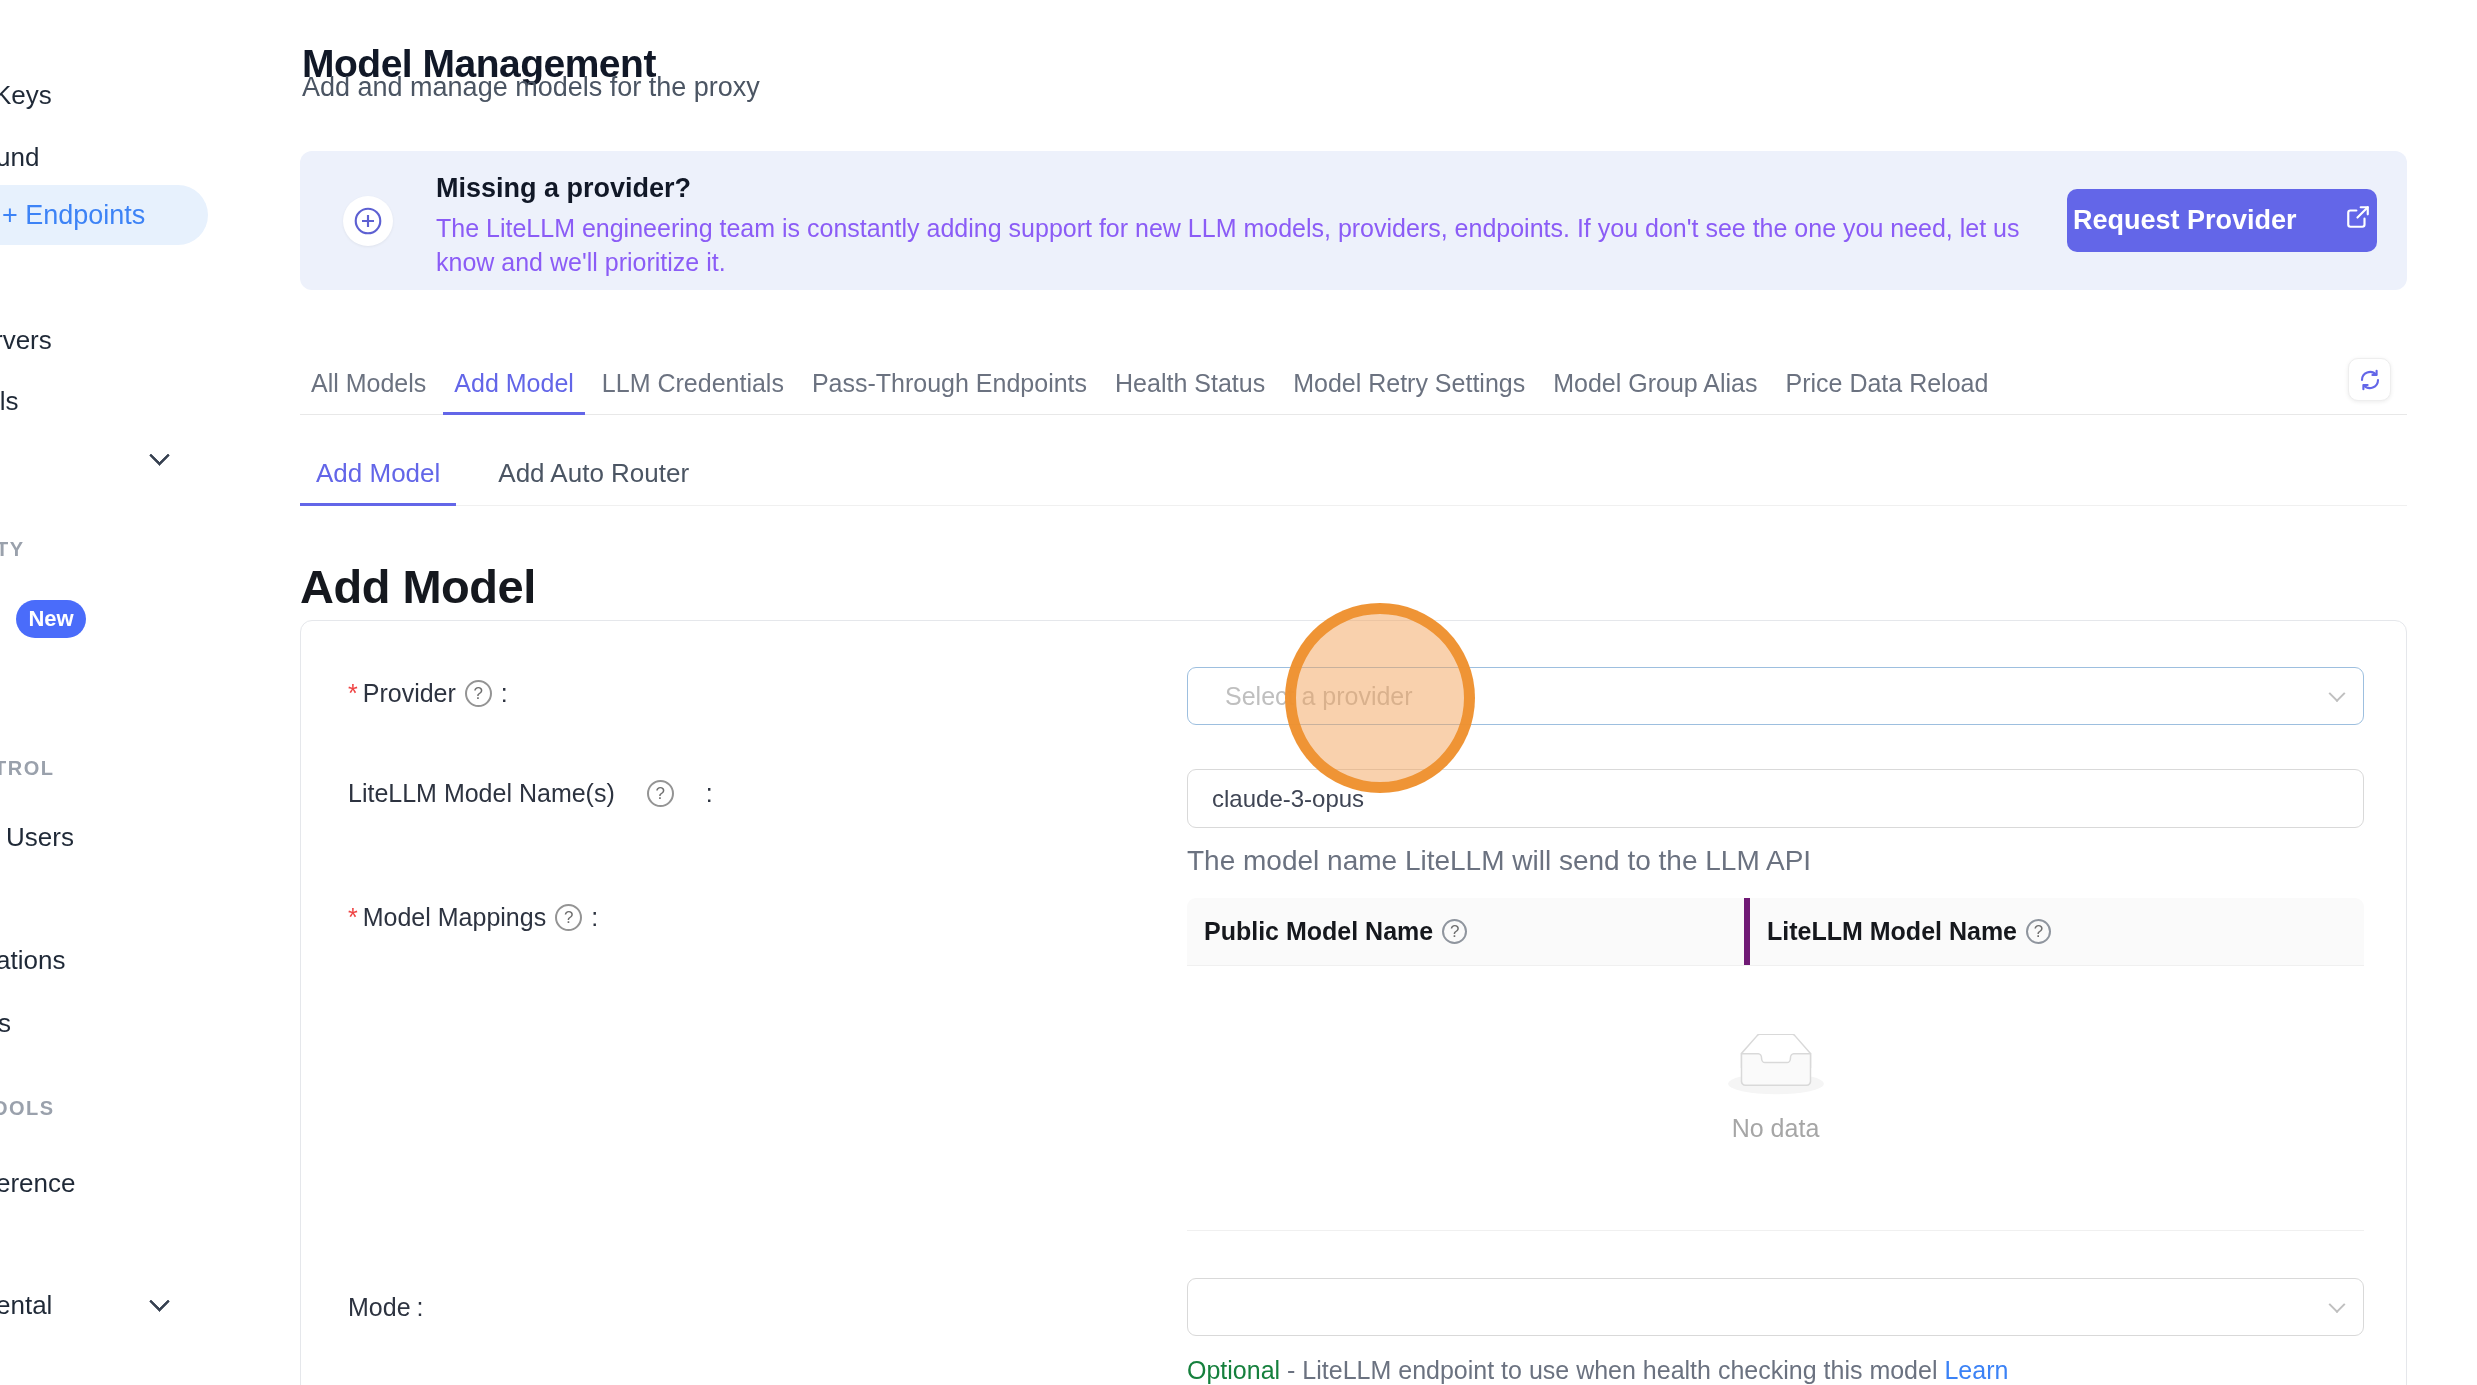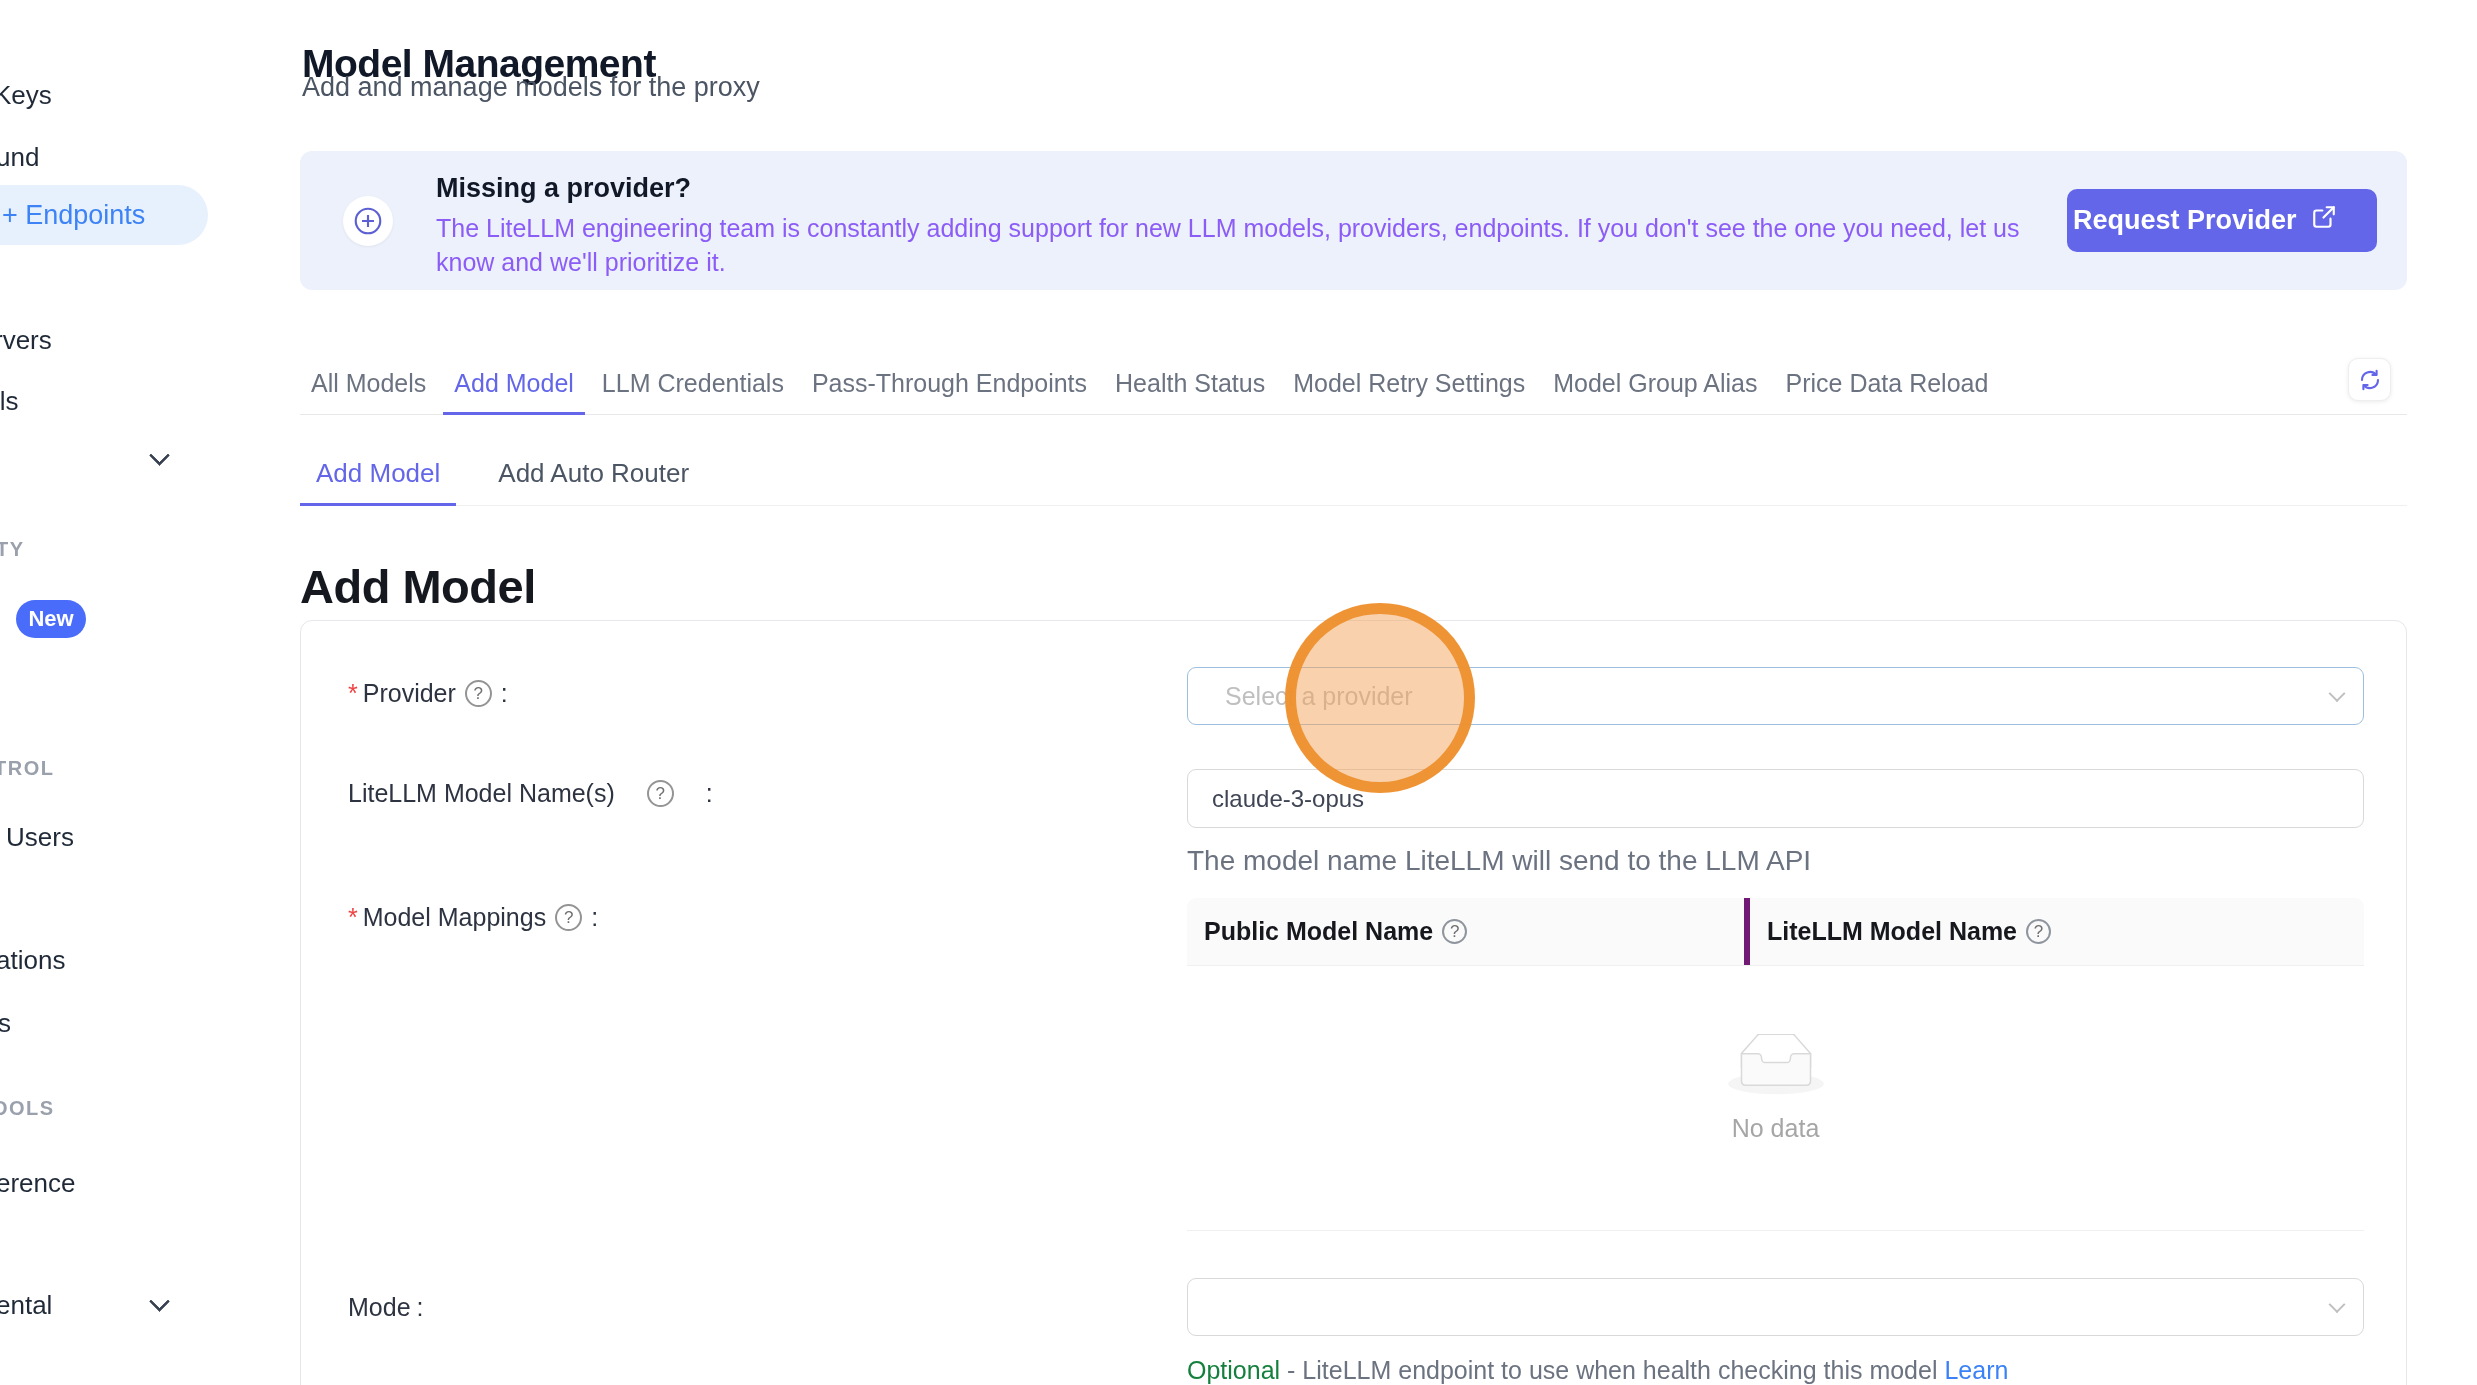--- a/index.html
+++ b/index.html
@@ -18,21 +18,21 @@
 
   
   .page-title { position:absolute; left:302px; top:16px; font-size:39px; font-weight:700; color:#111827; letter-spacing:-0.5px; }
   .page-subtitle { position:absolute; left:302px; top:72px; font-size:27px; color:#4b5563; }
 
   
   .banner { position:absolute; left:300px; top:151px; width:2107px; height:139px; background:#edf1fb; border-radius:12px; }
   .banner-icon-wrap { position:absolute; left:43px; top:45px; width:50px; height:50px; background:#fff; border-radius:50%; box-shadow:0 1px 3px rgba(0,0,0,.06); display:flex; align-items:center; justify-content:center; }
   .banner-title { position:absolute; left:136px; top:22px; font-size:27px; font-weight:700; color:#111827; }
   .banner-body { position:absolute; left:136px; top:60px; width:1595px; font-size:25px; line-height:34px; color:#8b5cf6; }
-  .request-btn { position:absolute; left:1767px; top:38px; width:310px; height:63px; background:#6366e8; border-radius:10px; border:none; color:#fff; font-size:27px; font-weight:700; font-family:"Liberation Sans", sans-serif; display:flex; align-items:center; justify-content:flex-start; gap:14px; cursor:pointer; }
+  .request-btn { position:absolute; left:1767px; top:38px; width:310px; height:63px; background:#6366e8; border-radius:10px; border:none; color:#fff; font-size:27px; font-weight:700; font-family:"Liberation Sans", sans-serif; display:flex; align-items:center; justify-content:space-between; gap:14px; cursor:pointer; }
 
   
   .tabs-row { position:absolute; left:300px; top:360px; width:2107px; border-bottom:1px solid #e8e8e8; display:flex; }
   .tab { padding:9px 11px 14px 11px; margin-right:6px; font-size:25px; color:#6b7280; white-space:nowrap; cursor:pointer; }
   .tab.active { color:#6366e8; border-bottom:3px solid #6366e8; margin-bottom:-1px; }
   .refresh-btn { position:absolute; left:2348px; top:358px; width:43px; height:43px; background:#fff; border:1px solid #eeeeee; border-radius:10px; box-shadow:0 1px 4px rgba(0,0,0,.08); display:flex; align-items:center; justify-content:center; cursor:pointer; }
 
   
   .subtabs-row { position:absolute; left:300px; top:452px; width:2107px; border-bottom:1px solid #f0f0f0; display:flex; }
   .subtab { padding:6px 16px 14px 16px; font-size:26px; color:#4b5563; white-space:nowrap; cursor:pointer; }

